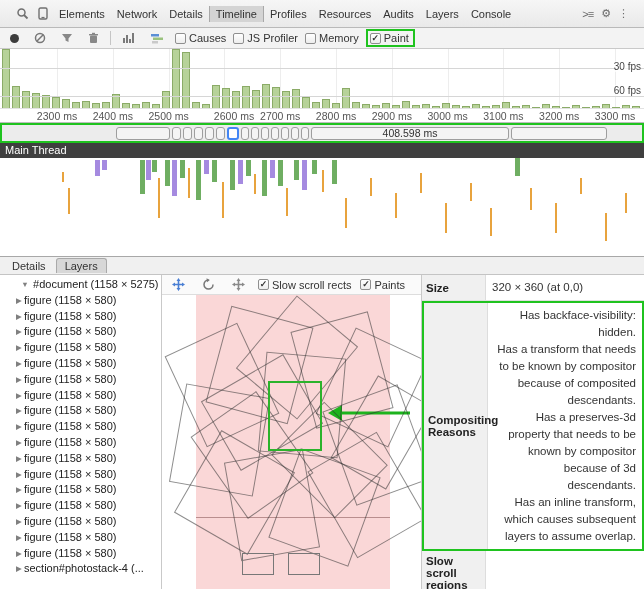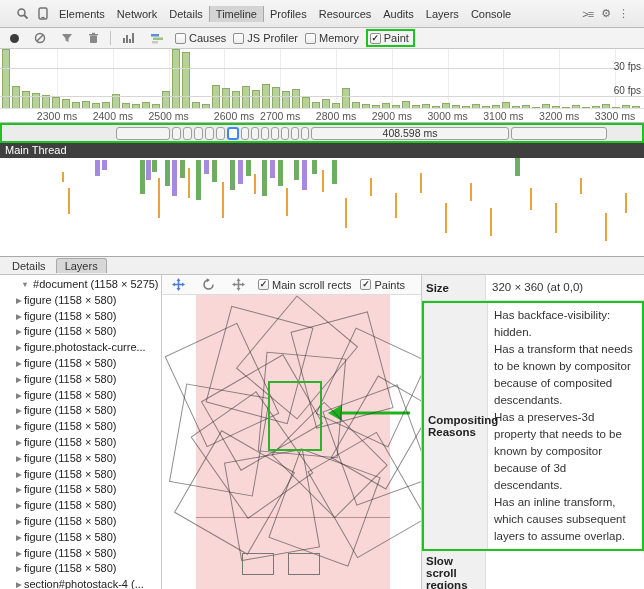--- a/index.html
+++ b/index.html
@@ -78,21 +78,21 @@
   .wire { position: absolute; border: 1px solid rgba(50,50,50,.55); }
   .wire-selected { position: absolute; border: 2px solid #2bb32b; }
   .small-rect { position: absolute; border: 1px solid #777; }
   .arrow-svg { position: absolute; left: 160px; top: 104px; }
   
   .details-panel { width: 222px; flex: none; overflow: hidden; font-size: 11.5px; background: #fff; }
   .drow { display: flex; border-bottom: 1px solid #e0e0e0; }
   .dlabel { width: 64px; flex: none; background: #f0f0f0; border-right: 1px solid #ddd; padding: 4px 4px; font-weight: bold; color: #222; display: flex; flex-direction: column; justify-content: center; }
   .dvalue { flex: 1; padding: 4px 6px; color: #333; line-height: 17px; }
   .drow.highlight-box { border: 2px solid #1fc31f; }
-  .reason { margin-bottom: 0; }
+  .reason { margin-bottom: 0; text-align: right; }
 </style>
 </head>
 <body>
 
 <div class="tabbar">
   <span class="tb-icon">
     <svg width="13" height="13">
         <circle cx="5.5" cy="5.5" r="3.5" fill="none" stroke="#707070" stroke-width="1.5"></circle>
         <line x1="8" y1="8" x2="11.5" y2="11.5" stroke="#707070" stroke-width="1.8"></line>
       </svg>
@@ -347,21 +347,20 @@
 
   <div class="tree">
     <div class="tree-row root">
       <span class="arrow">▼</span>
       <span>#document (1158 × 5275)</span>
     </div>
     <div id="tree-items">
         <div class="tree-row"><span class="arrow">▶</span><span>figure (1158 × 580)</span></div>
         <div class="tree-row"><span class="arrow">▶</span><span>figure (1158 × 580)</span></div>
         <div class="tree-row"><span class="arrow">▶</span><span>figure (1158 × 580)</span></div>
-        <div class="tree-row"><span class="arrow">▶</span><span>figure.photostack-curre...</span></div>
         <div class="tree-row"><span class="arrow">▶</span><span>figure (1158 × 580)</span></div>
         <div class="tree-row"><span class="arrow">▶</span><span>figure (1158 × 580)</span></div>
         <div class="tree-row"><span class="arrow">▶</span><span>figure (1158 × 580)</span></div>
         <div class="tree-row"><span class="arrow">▶</span><span>figure (1158 × 580)</span></div>
         <div class="tree-row"><span class="arrow">▶</span><span>figure (1158 × 580)</span></div>
         <div class="tree-row"><span class="arrow">▶</span><span>figure (1158 × 580)</span></div>
         <div class="tree-row"><span class="arrow">▶</span><span>figure (1158 × 580)</span></div>
         <div class="tree-row"><span class="arrow">▶</span><span>figure (1158 × 580)</span></div>
         <div class="tree-row"><span class="arrow">▶</span><span>figure (1158 × 580)</span></div>
         <div class="tree-row"><span class="arrow">▶</span><span>figure (1158 × 580)</span></div>
@@ -386,21 +385,21 @@
             <path d="M4.5 0.2 L7.8 2 L5 4.2 Z" fill="#777"></path>
           </svg>
       </span>
       <span class="tb-icon">
         <svg width="13" height="13">
             <path d="M6.5 0 L8.5 3 H7.3 V5.7 H10 V4.5 L13 6.5 L10 8.5 V7.3 H7.3 V10 H8.5 L6.5 13 L4.5 10 H5.7 V7.3 H3 V8.5 L0 6.5 L3 4.5 V5.7 H5.7 V3 H4.5 Z" fill="#8a8a8a"></path>
           </svg>
       </span>
       <label class="cb-group">
         <span class="cb">✓</span>
-        <span>Main scroll rects</span>
+        <span>Slow scroll rects</span>
       </label>
       <label class="cb-group">
         <span class="cb">✓</span>
         <span>Paints</span>
       </label>
     </div>
     <div class="canvas-area" id="layer-canvas">
       <div class="pink"></div>
       <div class="pink-hline"></div>
       <svg class="arrow-svg" width="100" height="28">

